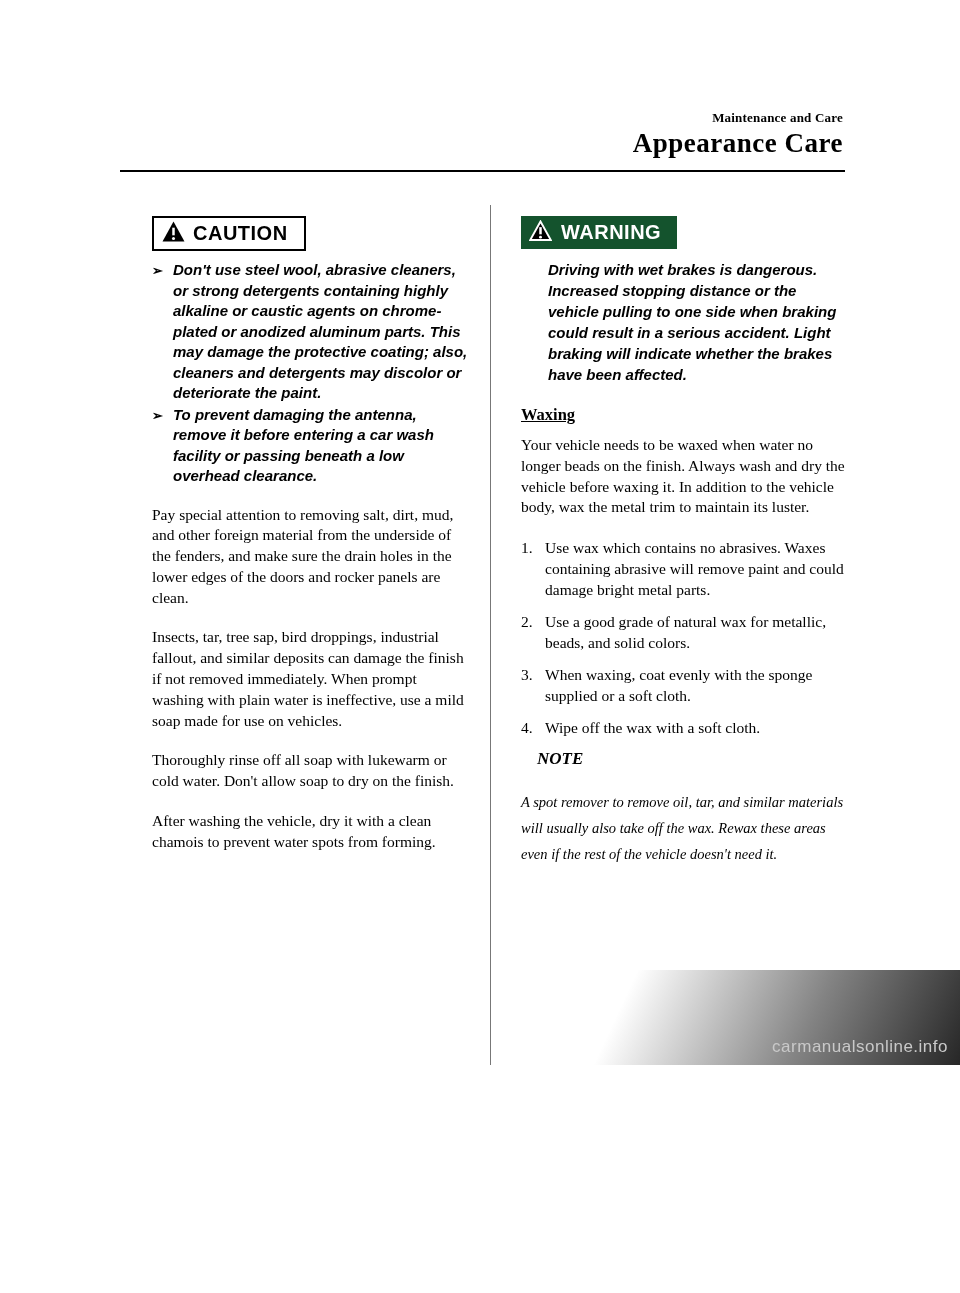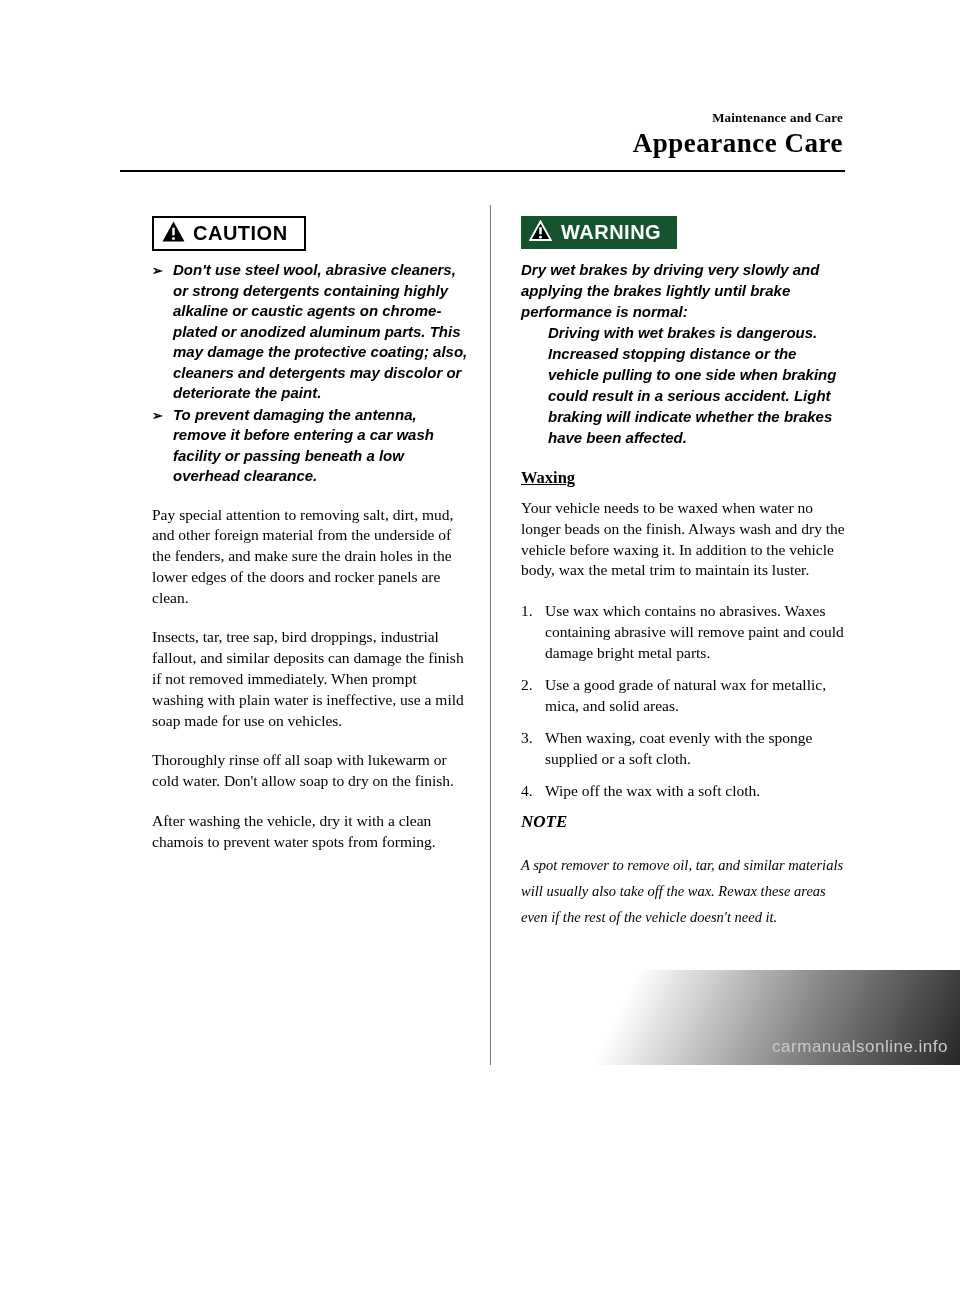--- a/index.html
+++ b/index.html
@@ -51,21 +51,21 @@
   .left .para-group { margin-top:18px; }
 
   
   .subhead { font-size:16.5px; font-weight:bold; text-decoration:underline; margin:20px 0 10px 0; }
   .intro { font-size:15.5px; line-height:20.8px; }
   .steps { margin-top:19px; }
   .step { display:flex; font-size:15.5px; line-height:21px; margin-bottom:11px; }
   .step .num { flex:0 0 24px; }
 
   
-  .note-head { font-size:17px; font-weight:bold; font-style:italic; margin-top:8px; }
+  .note-head { font-size:17px; font-weight:bold; font-style:italic; margin-top:8px;margin-left:16px; }
   .note-body { font-size:14.5px; font-style:italic; line-height:26px; margin-top:20px; }
 
   
   .page-number { position:absolute; top:1160px; right:115px; font-size:18px; font-weight:bold; letter-spacing:0.5px; }
   .reg-dot { position:absolute; width:3px; height:3px; border-radius:50%; background:#8a8a8a; top:1227px; }
   .reg-dot.d1 { left:114px; } .reg-dot.d2 { left:489px; } .reg-dot.d3 { left:861px; }
 
   
   .watermark-zone {
     position:absolute; right:0; bottom:0; width:520px; height:95px;
@@ -126,34 +126,33 @@
       <span class="tri-icon">
         <svg width="23" height="21" viewBox="0 0 24 22">
           <path d="M12 1.5 L22.8 21 L1.2 21 Z" fill="#000" stroke="#fff" stroke-width="2"></path>
           <rect x="10.7" y="7.5" width="2.6" height="7.5" fill="#fff"></rect>
           <circle cx="12" cy="18" r="1.5" fill="#fff"></circle>
         </svg>
       </span>
       <span class="warning-label">WARNING</span>
     </div>
 
-    <p class="bi warn-lead">Dry wet brakes by driving very slowly and applying the brakes lightly until brake performance is normal:</p>
     <p class="bi warn-body">Driving with wet brakes is dangerous. Increased stopping distance or the vehicle pulling to one side when braking could result in a serious accident. Light braking will indicate whether the brakes have been affected.</p>
 
     <h2 class="subhead">Waxing</h2>
     <p class="intro">Your vehicle needs to be waxed when water no longer beads on the finish. Always wash and dry the vehicle before waxing it. In addition to the vehicle body, wax the metal trim to maintain its luster.</p>
 
     <div class="steps">
       <div class="step">
         <span class="num">1.</span>
         <span>Use wax which contains no abrasives. Waxes containing abrasive will remove paint and could damage bright metal parts.</span>
       </div>
       <div class="step">
         <span class="num">2.</span>
-        <span>Use a good grade of natural wax for metallic, mica, and solid areas.</span>
+        <span>Use a good grade of natural wax for metallic, beads, and solid colors.</span>
       </div>
       <div class="step">
         <span class="num">3.</span>
         <span>When waxing, coat evenly with the sponge supplied or a soft cloth.</span>
       </div>
       <div class="step">
         <span class="num">4.</span>
         <span>Wipe off the wax with a soft cloth.</span>
       </div>
     </div>

